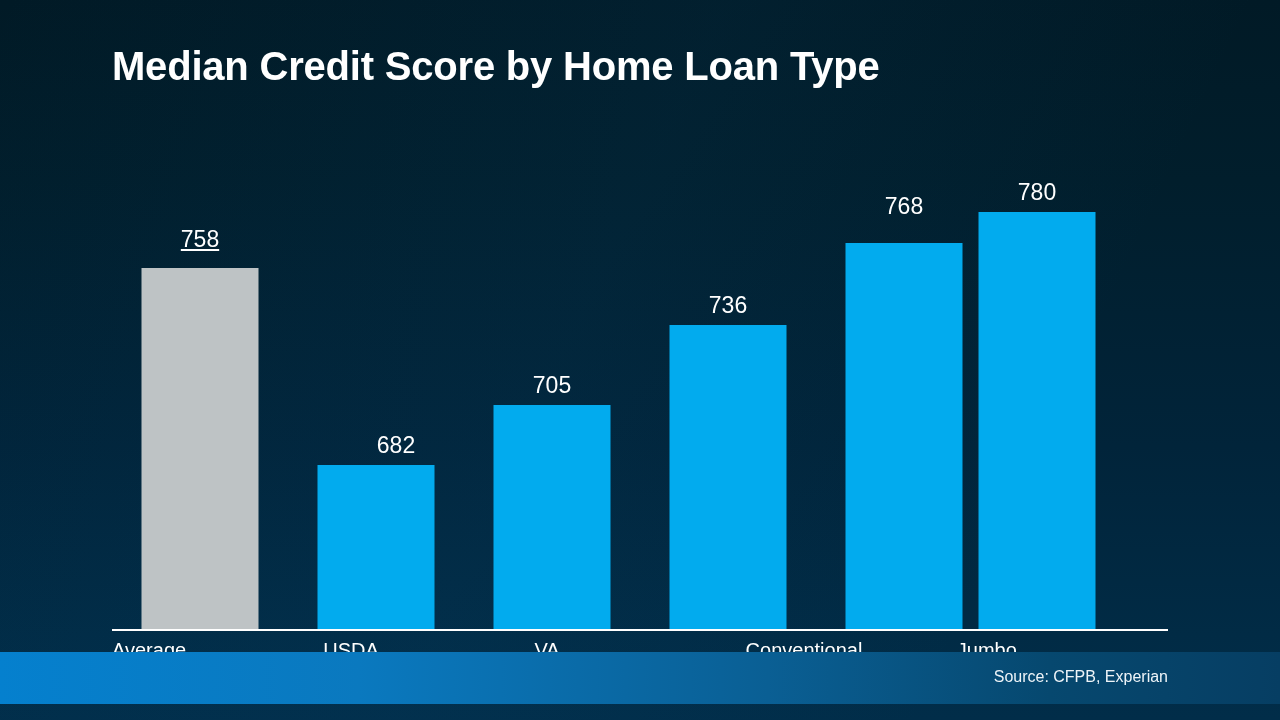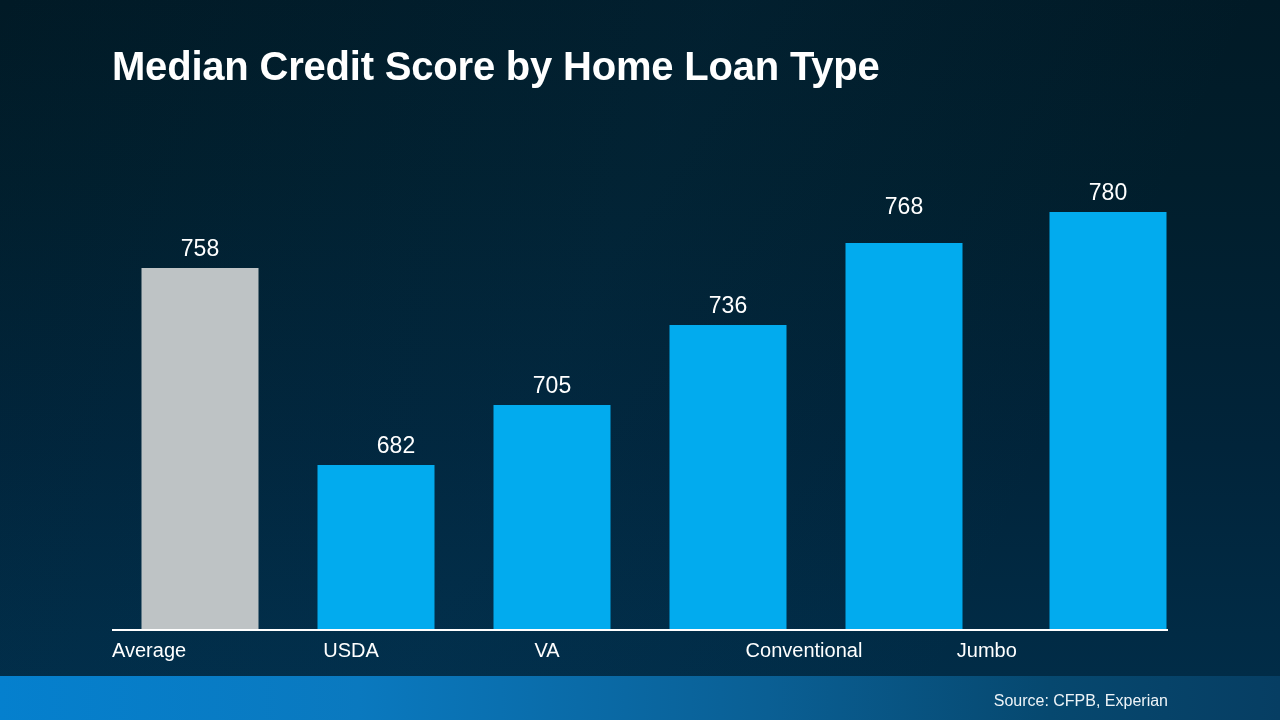--- a/index.html
+++ b/index.html
@@ -98,23 +98,23 @@
     font-size: 20px;
     color: #ffffff;
     line-height: 26px;
     white-space: nowrap;
   }
 
   
   #footer {
     position: absolute;
     left: 0;
-    bottom: 0;
+    bottom: 16px;
     width: 1280px;
-    height: 44px;
+    height: 52px;
     background: linear-gradient(to right, #0580ce 0%, #0a79bf 28%, #0a5f94 60%, #06486f 82%, #063e63 100%);
   }
   #source {
     position: absolute;
     right: 112px;
     top: 16px;
     font-size: 16px;
     color: #eef4f8;
     white-space: nowrap;
   }
@@ -124,21 +124,21 @@
 
 <div id="slide">
 
   <div id="bg-sheen"></div>
 
   <div id="title">Median Credit Score by Home Loan Type</div>
 
   <div id="plot">
 
     <div class="bar-slot" style="left:0px;">
-      <div class="bar-value" style="bottom: 370px;">758</div>
+      <div class="bar-value" style="bottom: 379px; text-decoration: underline;">758</div>
       <div class="bar neutral" style="height: 362px; background: rgb(190, 195, 197);"></div>
     </div>
 
     <div class="bar-slot" style="left:176px;">
       <div class="bar-value" style="bottom: 173px; margin-left: 20px;">682</div>
       <div class="bar accent" style="height: 165px; background: rgb(2, 171, 238);"></div>
     </div>
 
     <div class="bar-slot" style="left:352px;">
       <div class="bar-value" style="bottom: 233px;">705</div>
@@ -148,21 +148,21 @@
     <div class="bar-slot" style="left:528px;">
       <div class="bar-value" style="bottom: 313px;">736</div>
       <div class="bar accent" style="height: 305px; background: rgb(2, 171, 238);"></div>
     </div>
 
     <div class="bar-slot" style="left:704px;">
       <div class="bar-value" style="bottom: 412px;">768</div>
       <div class="bar accent" style="height: 387px; background: rgb(2, 171, 238);"></div>
     </div>
 
-    <div class="bar-slot" style="left:908px;">
+    <div class="bar-slot" style="left:837px;">
       <div class="bar-value" style="bottom: 426px;">780</div>
       <div class="bar accent" style="height: 418px; background: rgb(2, 171, 238);"></div>
     </div>
 
   </div>
 
   <div id="axis-line"></div>
 
   <div id="cat-labels">
     <div class="cat-label">Average</div>

